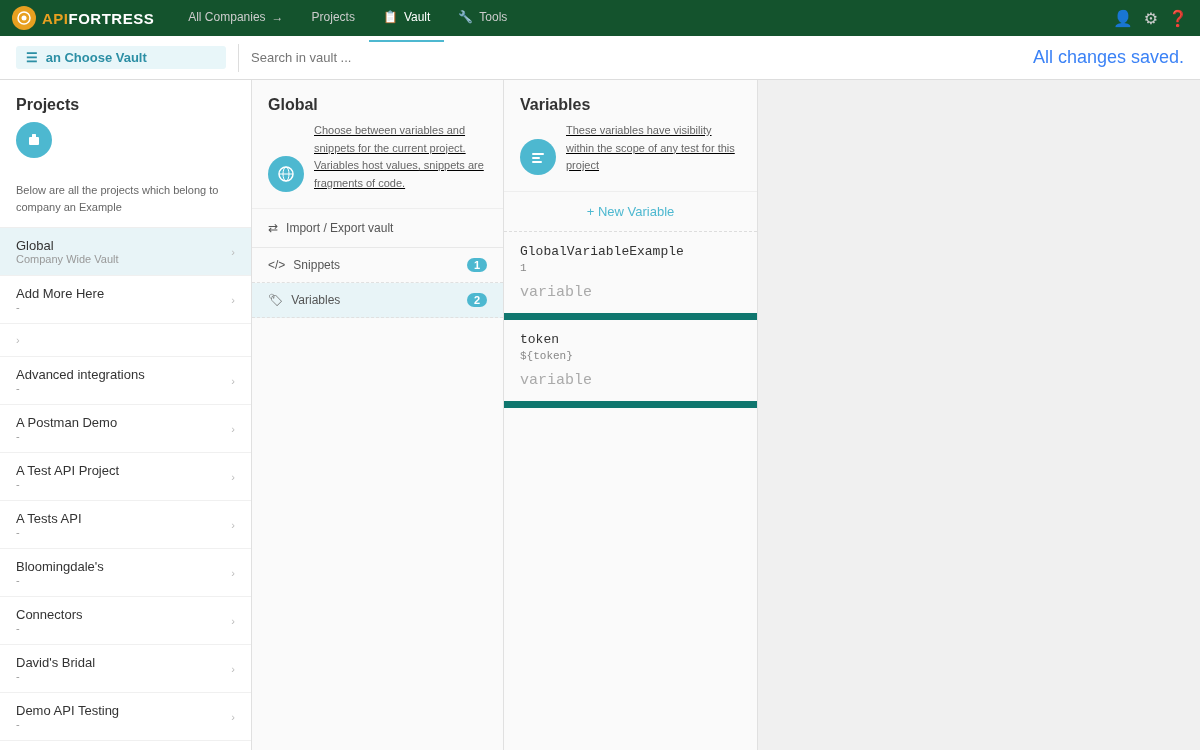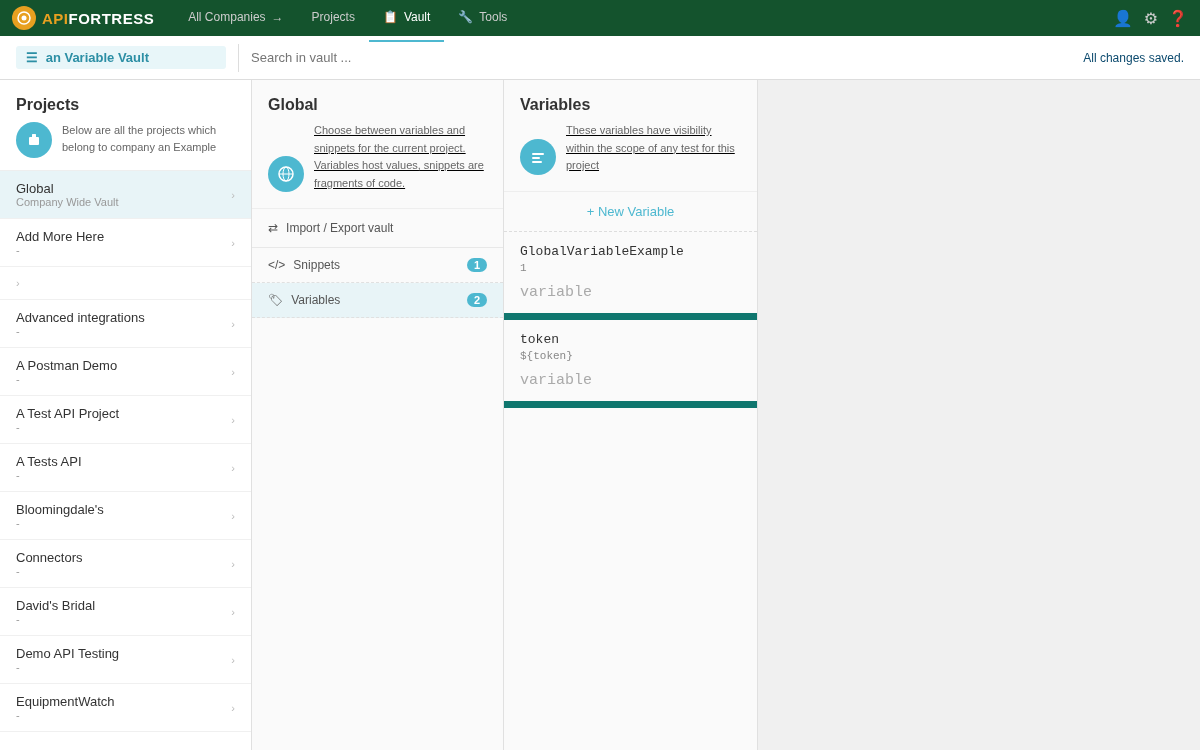--- a/index.html
+++ b/index.html
@@ -71,21 +71,21 @@
       width: 210px;
     }
     .search-divider { width: 1px; height: 28px; background: #ddd; }
     .search-input-wrap { flex: 1; }
     .search-input {
       border: none; outline: none;
       width: 100%;
       font-size: 13px;
       color: #999;
     }
-    .changes-saved { color: #0c4a6e; font-size: 12px; margin-left: auto; }
+    .changes-saved { color: #3b82f6; font-size: 18px; margin-left: auto; }
 
     
     .main-layout {
       display: flex;
       height: calc(750px - 80px);
     }
 
     
     .sidebar {
       width: 252px;
@@ -100,21 +100,22 @@
     }
     .sidebar-header h2 {
       font-size: 16px;
       font-weight: 600;
       color: #333;
       margin-bottom: 8px;
     }
     .sidebar-company-info {
       display: flex;
       align-items: flex-start;
-      gap: 10px;
+      gap: 24px;
+      flex-direction: column;
     }
     .company-icon {
       width: 36px; height: 36px;
       background: #4db8d0;
       border-radius: 50%;
       display: flex; align-items: center; justify-content: center;
       color: #fff; font-size: 14px; flex-shrink: 0;
     }
     .company-text { font-size: 11px; color: #666; line-height: 1.5; }
 
@@ -282,21 +283,21 @@
   <div class="nav-right">
     <span class="nav-icon-btn">👤</span>
     <span class="nav-icon-btn">⚙</span>
     <span class="nav-icon-btn">❓</span>
   </div>
 </nav>
 
 <div class="search-bar">
   <div class="vault-label">
     <span>☰</span>
-    <span>an Variable Vault</span>
+    <span>an Choose Vault</span>
   </div>
   <div class="search-divider"></div>
   <div class="search-input-wrap">
     <input class="search-input" type="text" placeholder="Search in vault ..." style="">
   </div>
   <span class="changes-saved">All changes saved.</span>
 </div>
 
 <div class="main-layout">
 

